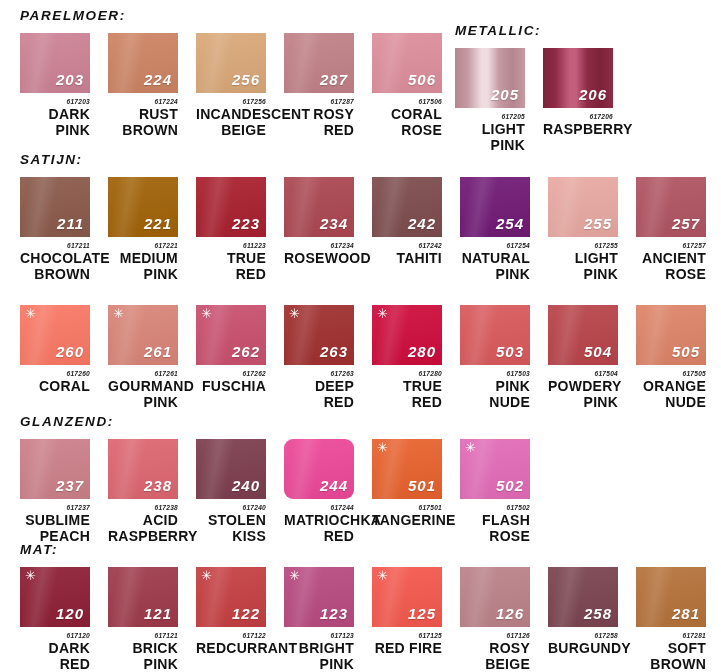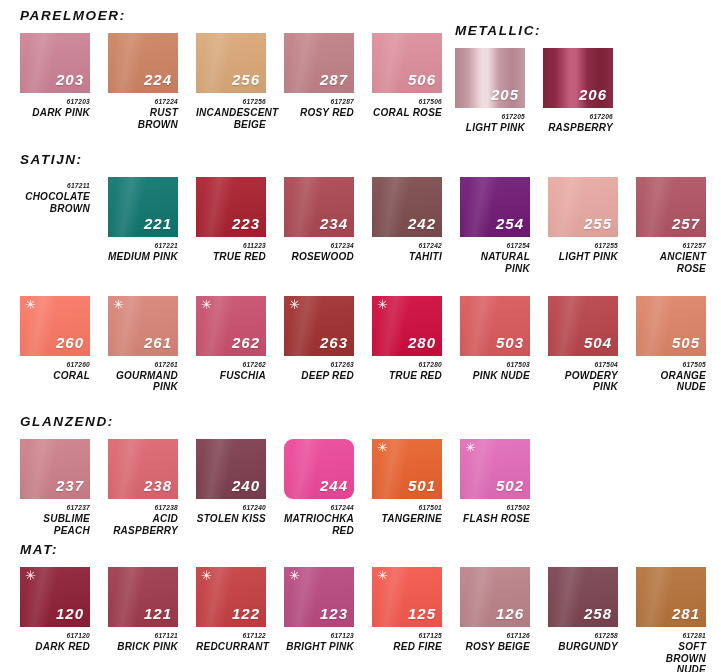--- a/index.html
+++ b/index.html
@@ -92,23 +92,22 @@
     display: block;
     font-size: 6.6px;
     font-weight: bold;
     font-style: italic;
     letter-spacing: 0.25px;
     color: #1a1a1a;
   }
   .caption .name {
     display: block;
     margin-top: 2px;
-    font-size: 10px;
+    font-size: 14px;
     font-weight: bold;
-    font-style: italic;
     letter-spacing: 0.25px;
     color: #111111;
     text-transform: uppercase;
   }
   
   #sec-parelmoer { left: 20px; top: 8px; }
   #sec-metallic  { left: 455px; top: 23px; }
   #sec-satijn    { left: 20px; top: 152px; }
   #sec-glanzend  { left: 20px; top: 414px; }
   #sec-mat       { left: 20px; top: 542px; }
@@ -196,27 +195,31 @@
             <span class="code">617206</span>
             <span class="name">RASPBERRY</span>
           </div>
         </div>
       </div>
     </div>
     <div class="section" id="sec-satijn">
       <div class="section-title">SATIJN:</div>
       <div class="row">
         <div class="swatch-cell">
+          <div class="chip" style="background-color: rgb(138, 90, 75);">
+            <div class="sheen"></div>
+            <span class="num">211</span>
+          </div>
           <div class="caption">
             <span class="code">617211</span>
             <span class="name">CHOCOLATE BROWN</span>
           </div>
         </div>
         <div class="swatch-cell">
-          <div class="chip" style="background-color: #0f766e;">
+          <div class="chip" style="background-color: #a16207;">
             <div class="sheen"></div>
             <span class="num">221</span>
           </div>
           <div class="caption">
             <span class="code">617221</span>
             <span class="name">MEDIUM PINK</span>
           </div>
         </div>
         <div class="swatch-cell">
           <div class="chip" style="background-color: rgb(169, 32, 47);">

